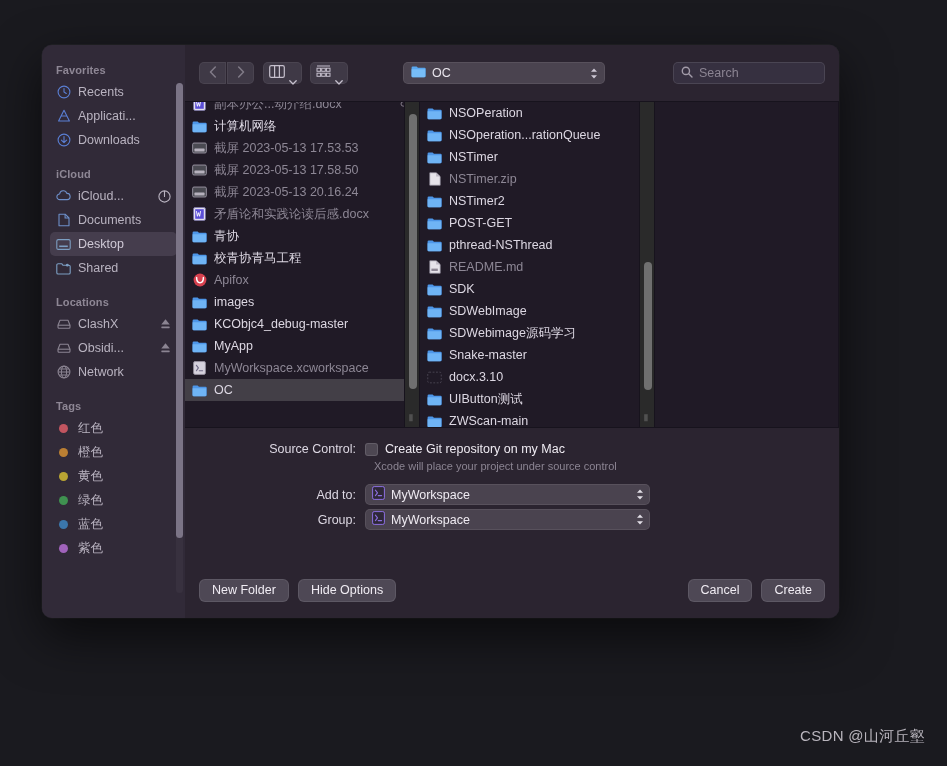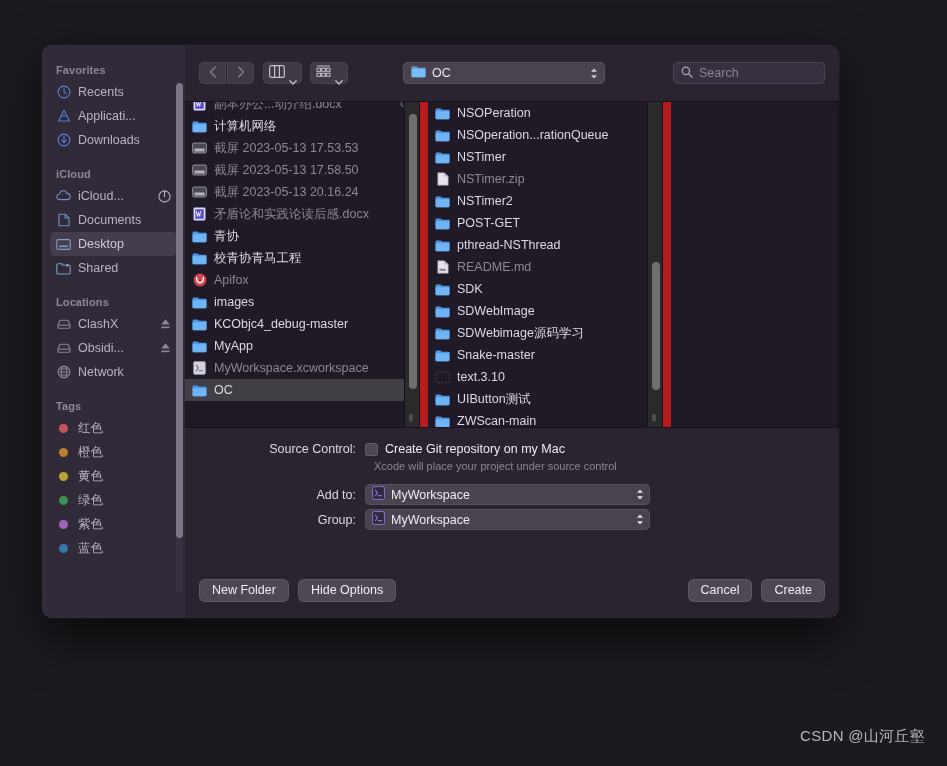--- a/index.html
+++ b/index.html
@@ -171,21 +171,20 @@
 
   
   #browser {
     flex: 0 0 327px;
     height: 327px;
     display: flex;
     background: #b91c1c;
     border-top: 0.5px solid #17131d;
     border-bottom: 0.5px solid #17131d;
     overflow: hidden;
-    gap: 8px;
   }
   .column {
     position: relative;
     height: 100%;
     border-right: 0.5px solid #17131d;
     background: #201a26;
     overflow: hidden;
     flex: 0 0 auto;
   }
   #col1 { width: 235px; }
@@ -463,29 +462,29 @@
           <span class="sb-label">黄色</span>
         </div>
         <div class="sb-row">
           <span class="sb-ic">
             <span class="tag-dot" style="background: rgb(63, 145, 80);"></span>
           </span>
           <span class="sb-label">绿色</span>
         </div>
         <div class="sb-row">
           <span class="sb-ic">
+            <span class="tag-dot" style="background: rgb(59, 118, 171);"></span>
+          </span>
+          <span class="sb-label">蓝色</span>
+        </div>
+        <div class="sb-row">
+          <span class="sb-ic">
             <span class="tag-dot" style="background: rgb(160, 99, 187);"></span>
           </span>
           <span class="sb-label">紫色</span>
-        </div>
-        <div class="sb-row">
-          <span class="sb-ic">
-            <span class="tag-dot" style="background: rgb(59, 118, 171);"></span>
-          </span>
-          <span class="sb-label">蓝色</span>
         </div>
       </div>
     <div id="sb-scroll">
       <div id="sb-thumb"></div>
     </div>
   </div>
 
   <div id="rightpane">
 
     <div id="toolbar">
@@ -836,21 +835,21 @@
               </span>
               <span class="fname">Snake-master</span>
               <span class="farrow">›</span>
             </div>
             <div class="frow">
               <span class="ficon">
                 <svg width="15" height="13" viewBox="0 0 16 13">
                   <rect x="0.8" y="0.8" width="14.4" height="11.4" rx="1.6" fill="none" stroke="#4a4452" stroke-width="1" stroke-dasharray="2 1.6"></rect>
                 </svg>
               </span>
-              <span class="fname">text.3.10</span>
+              <span class="fname">docx.3.10</span>
               <span class="farrow">›</span>
             </div>
             <div class="frow">
               <span class="ficon">
                 <svg width="15" height="13" viewBox="0 0 16 13">
                   <path d="M0.6 2.4a1.3 1.3 0 0 1 1.3-1.3h4.1l1.4 1.5h7a1.3 1.3 0 0 1 1.3 1.3v7.4a1.3 1.3 0 0 1-1.3 1.3H1.9A1.3 1.3 0 0 1 .6 11.3z" fill="#4d96e8"></path>
                   <path d="M0.6 4.2h14.5v7.1a1.3 1.3 0 0 1-1.3 1.3H1.9A1.3 1.3 0 0 1 .6 11.3z" fill="#6fb4f5"></path>
                 </svg>
               </span>
               <span class="fname">UIButton测试</span>

